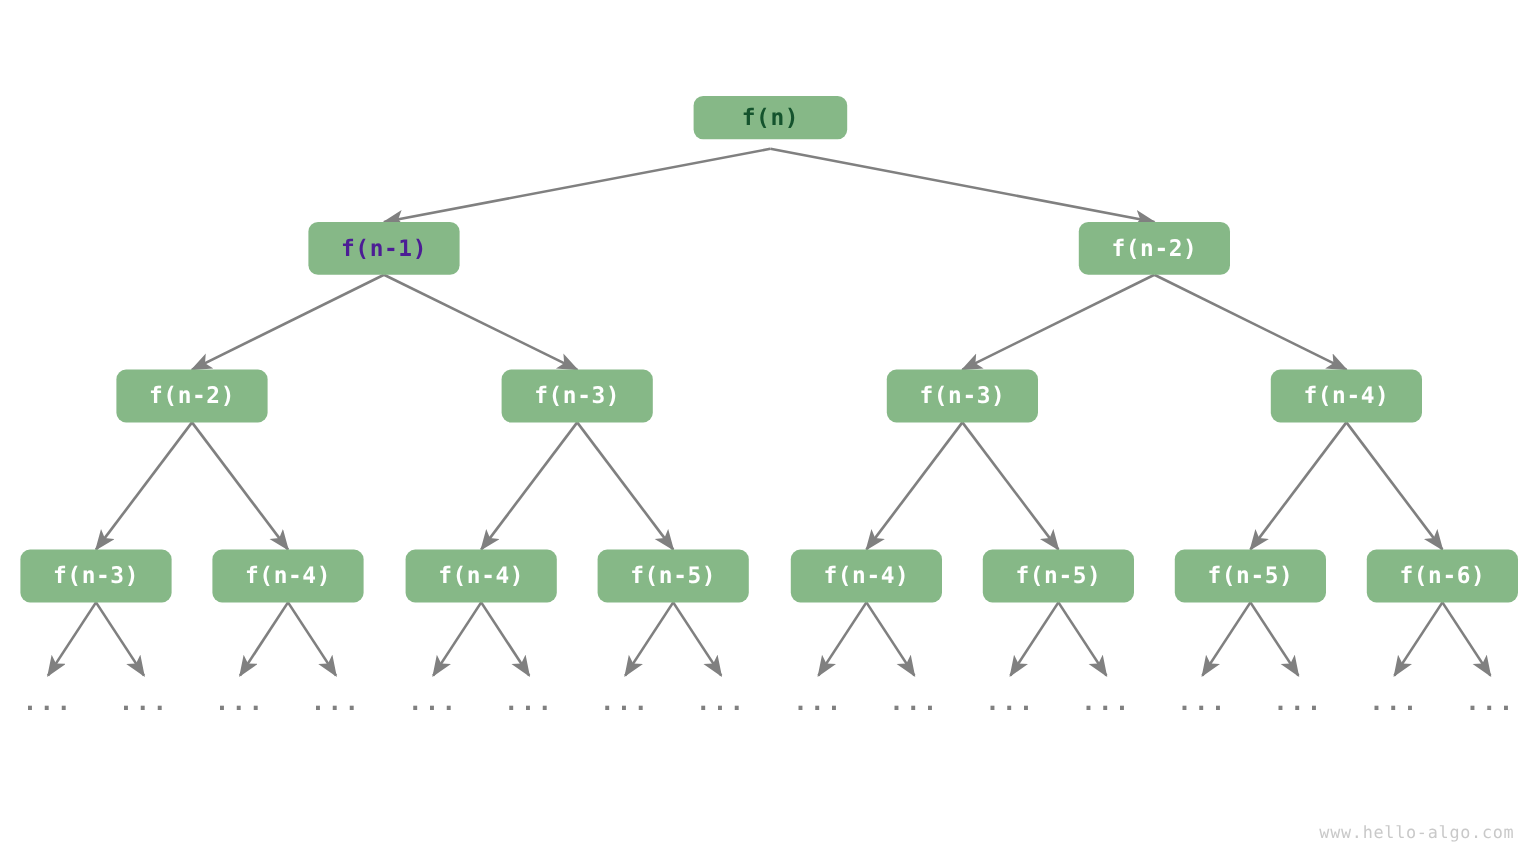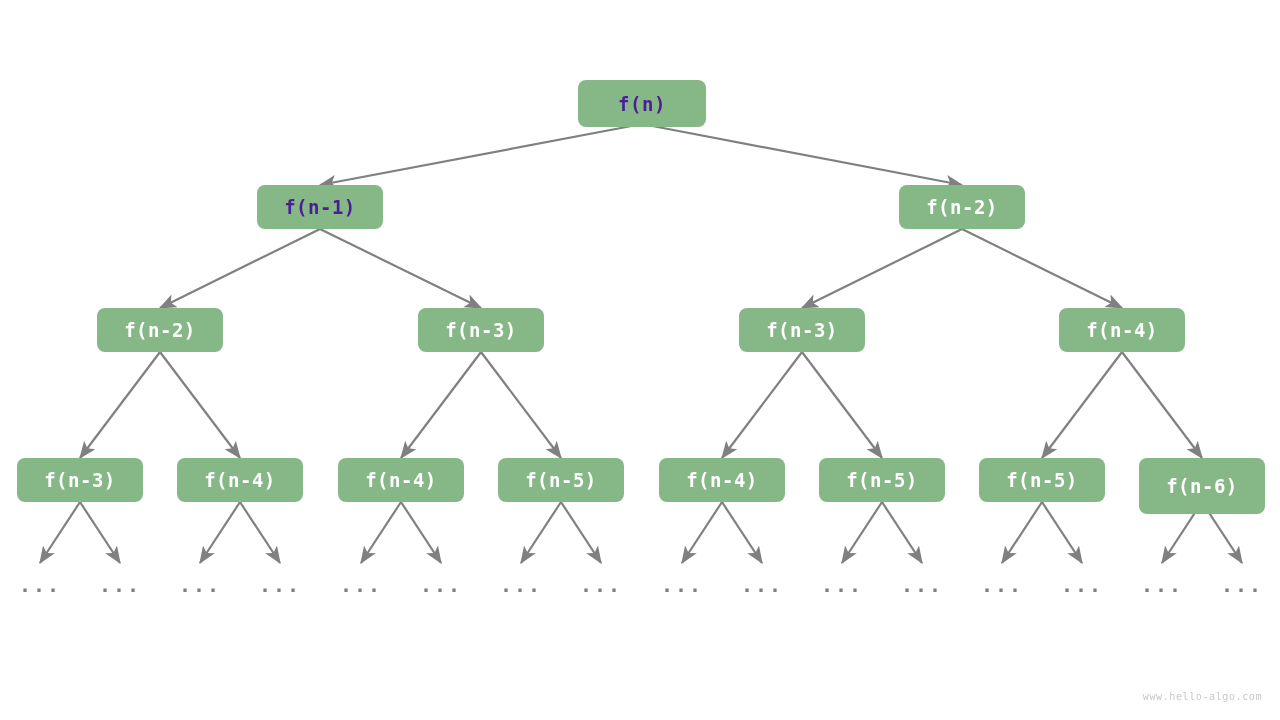--- a/index.html
+++ b/index.html
@@ -47,21 +47,21 @@
     transform: translate(-50%, -50%);
     z-index: 2;
     user-select: none;
   }
   #watermark {
     position: absolute;
     right: 18px;
     bottom: 18px;
     color: #c9c9c9;
     font-family: "DejaVu Sans Mono", "Liberation Mono", monospace;
-    font-size: 10px;
+    font-size: 14px;
     letter-spacing: 0.6px;
     z-index: 3;
   }
 </style>
 </head>
 <body>
 
 <svg id="canvas" viewBox="0 0 1280 720" xmlns="http://www.w3.org/2000/svg">
   <defs>
     <marker id="arrowhead" markerWidth="9" markerHeight="9" refX="7.4" refY="3.2" orient="auto" markerUnits="strokeWidth">
@@ -96,21 +96,21 @@
       <line x1="882" y1="502" x2="842" y2="563" stroke="#808080" stroke-width="2.2" marker-end="url(#arrowhead)"></line>
       <line x1="882" y1="502" x2="922" y2="563" stroke="#808080" stroke-width="2.2" marker-end="url(#arrowhead)"></line>
       <line x1="1042" y1="502" x2="1002" y2="563" stroke="#808080" stroke-width="2.2" marker-end="url(#arrowhead)"></line>
       <line x1="1042" y1="502" x2="1082" y2="563" stroke="#808080" stroke-width="2.2" marker-end="url(#arrowhead)"></line>
       <line x1="1202" y1="502" x2="1162" y2="563" stroke="#808080" stroke-width="2.2" marker-end="url(#arrowhead)"></line>
       <line x1="1202" y1="502" x2="1242" y2="563" stroke="#808080" stroke-width="2.2" marker-end="url(#arrowhead)"></line>
     </g>
 </svg>
 
 <div id="node-layer">
-    <div class="node" style="left: 578px; top: 80px; width: 128px; height: 47px; background: rgb(134, 184, 135); color: #4c1d95;">
+    <div class="node" style="left: 578px; top: 80px; width: 128px; height: 36px; background: rgb(134, 184, 135); color: #14532d;">
       <span>f(n)</span>
     </div>
     <div class="node" style="left: 257px; top: 185px; width: 126px; height: 44px; background: rgb(134, 184, 135); color: #4c1d95;">
       <span>f(n-1)</span>
     </div>
     <div class="node" style="left: 899px; top: 185px; width: 126px; height: 44px; background: rgb(134, 184, 135); color: rgb(255, 255, 255);">
       <span>f(n-2)</span>
     </div>
     <div class="node" style="left: 97px; top: 308px; width: 126px; height: 44px; background: rgb(134, 184, 135); color: rgb(255, 255, 255);">
       <span>f(n-2)</span>
@@ -138,21 +138,21 @@
     </div>
     <div class="node" style="left: 659px; top: 458px; width: 126px; height: 44px; background: rgb(134, 184, 135); color: rgb(255, 255, 255);">
       <span>f(n-4)</span>
     </div>
     <div class="node" style="left: 819px; top: 458px; width: 126px; height: 44px; background: rgb(134, 184, 135); color: rgb(255, 255, 255);">
       <span>f(n-5)</span>
     </div>
     <div class="node" style="left: 979px; top: 458px; width: 126px; height: 44px; background: rgb(134, 184, 135); color: rgb(255, 255, 255);">
       <span>f(n-5)</span>
     </div>
-    <div class="node" style="left: 1139px; top: 458px; width: 126px; height: 56px; background: rgb(134, 184, 135); color: rgb(255, 255, 255);">
+    <div class="node" style="left: 1139px; top: 458px; width: 126px; height: 44px; background: rgb(134, 184, 135); color: rgb(255, 255, 255);">
       <span>f(n-6)</span>
     </div>
   </div>
 <div id="ellipsis-layer">
     <div class="ellipsis" style="left: 40px; top: 585px; color: rgb(128, 128, 128);">...</div>
     <div class="ellipsis" style="left: 120px; top: 585px; color: rgb(128, 128, 128);">...</div>
     <div class="ellipsis" style="left: 200px; top: 585px; color: rgb(128, 128, 128);">...</div>
     <div class="ellipsis" style="left: 280px; top: 585px; color: rgb(128, 128, 128);">...</div>
     <div class="ellipsis" style="left: 361px; top: 585px; color: rgb(128, 128, 128);">...</div>
     <div class="ellipsis" style="left: 441px; top: 585px; color: rgb(128, 128, 128);">...</div>

